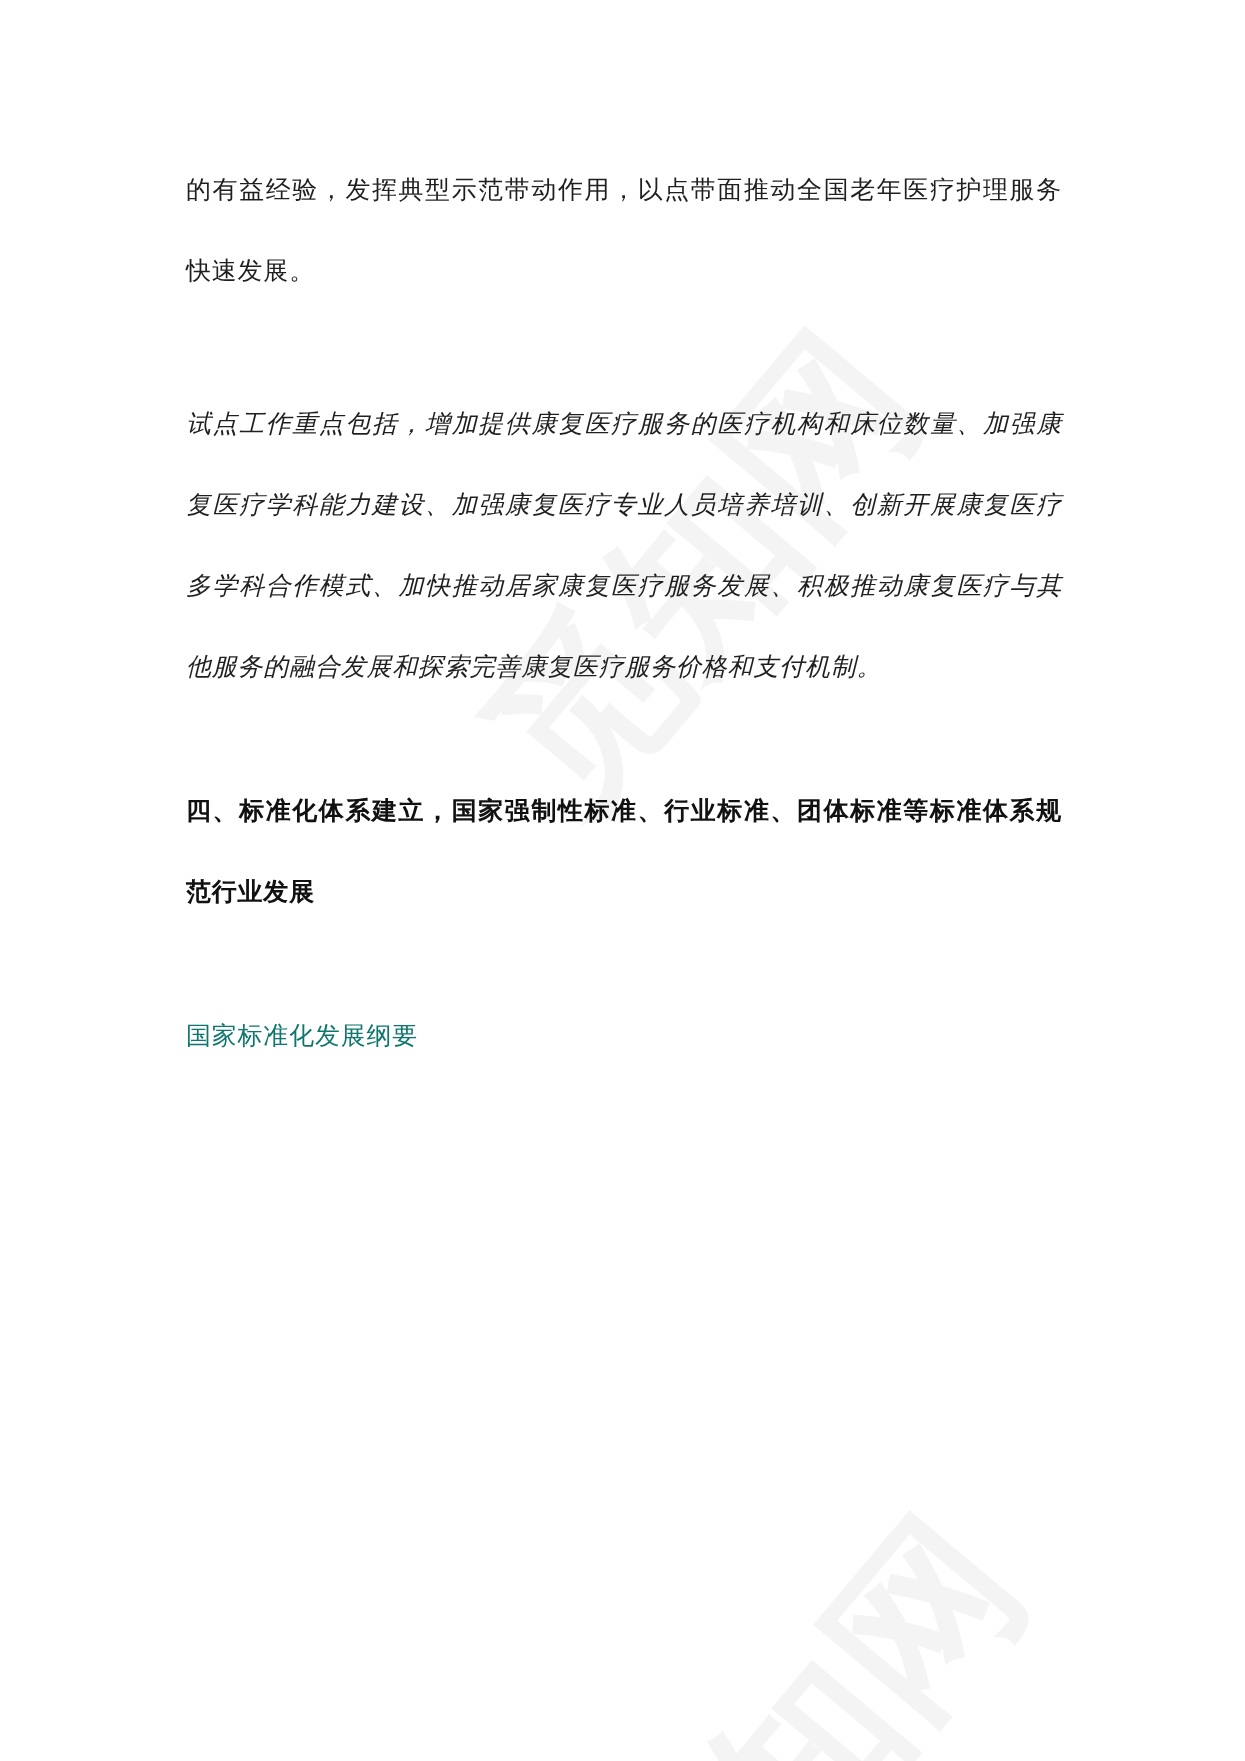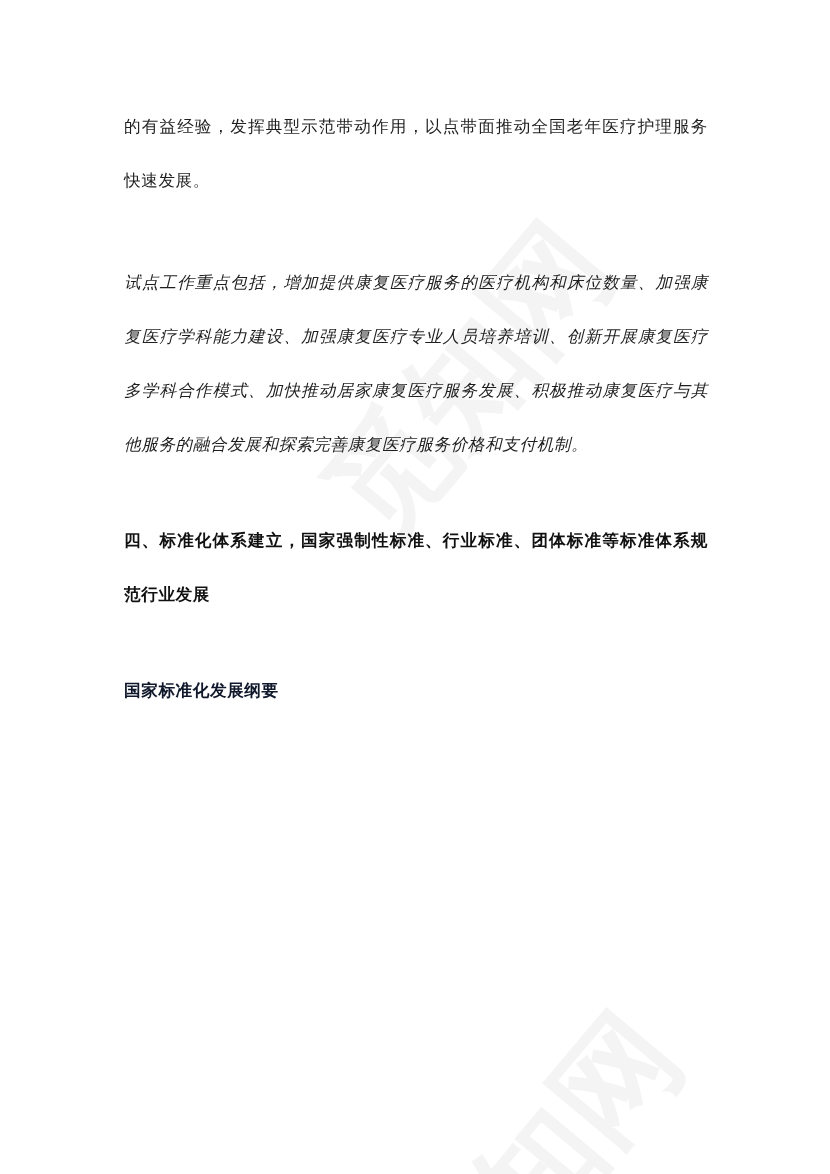--- a/index.html
+++ b/index.html
@@ -30,21 +30,21 @@
     .para {
       font-size: 16.6px;
       line-height: 54px;
       letter-spacing: 0.6px;
       text-align: justify;
       text-align-last: left;
       margin: 0;
     }
     .para.body { font-weight: normal; }
     .para.h1 { font-weight: bold; color: #111; }
-    .para.h2 { font-weight: bold; color: #0f172a; }
+    .para.h2 { font-weight: normal; color: #0f766e; }
     .gap-90 { margin-top: 48px; font-style: italic; }
     .gap-h2 { margin-top: 42px; }
     .gap-body-after-h2 { margin-top: 42px; }
 
     .watermark {
       position: absolute;
       pointer-events: none;
       color: rgba(120,120,120,0.08);
       font-family: "DejaVu Sans", sans-serif;
       font-weight: bold;

